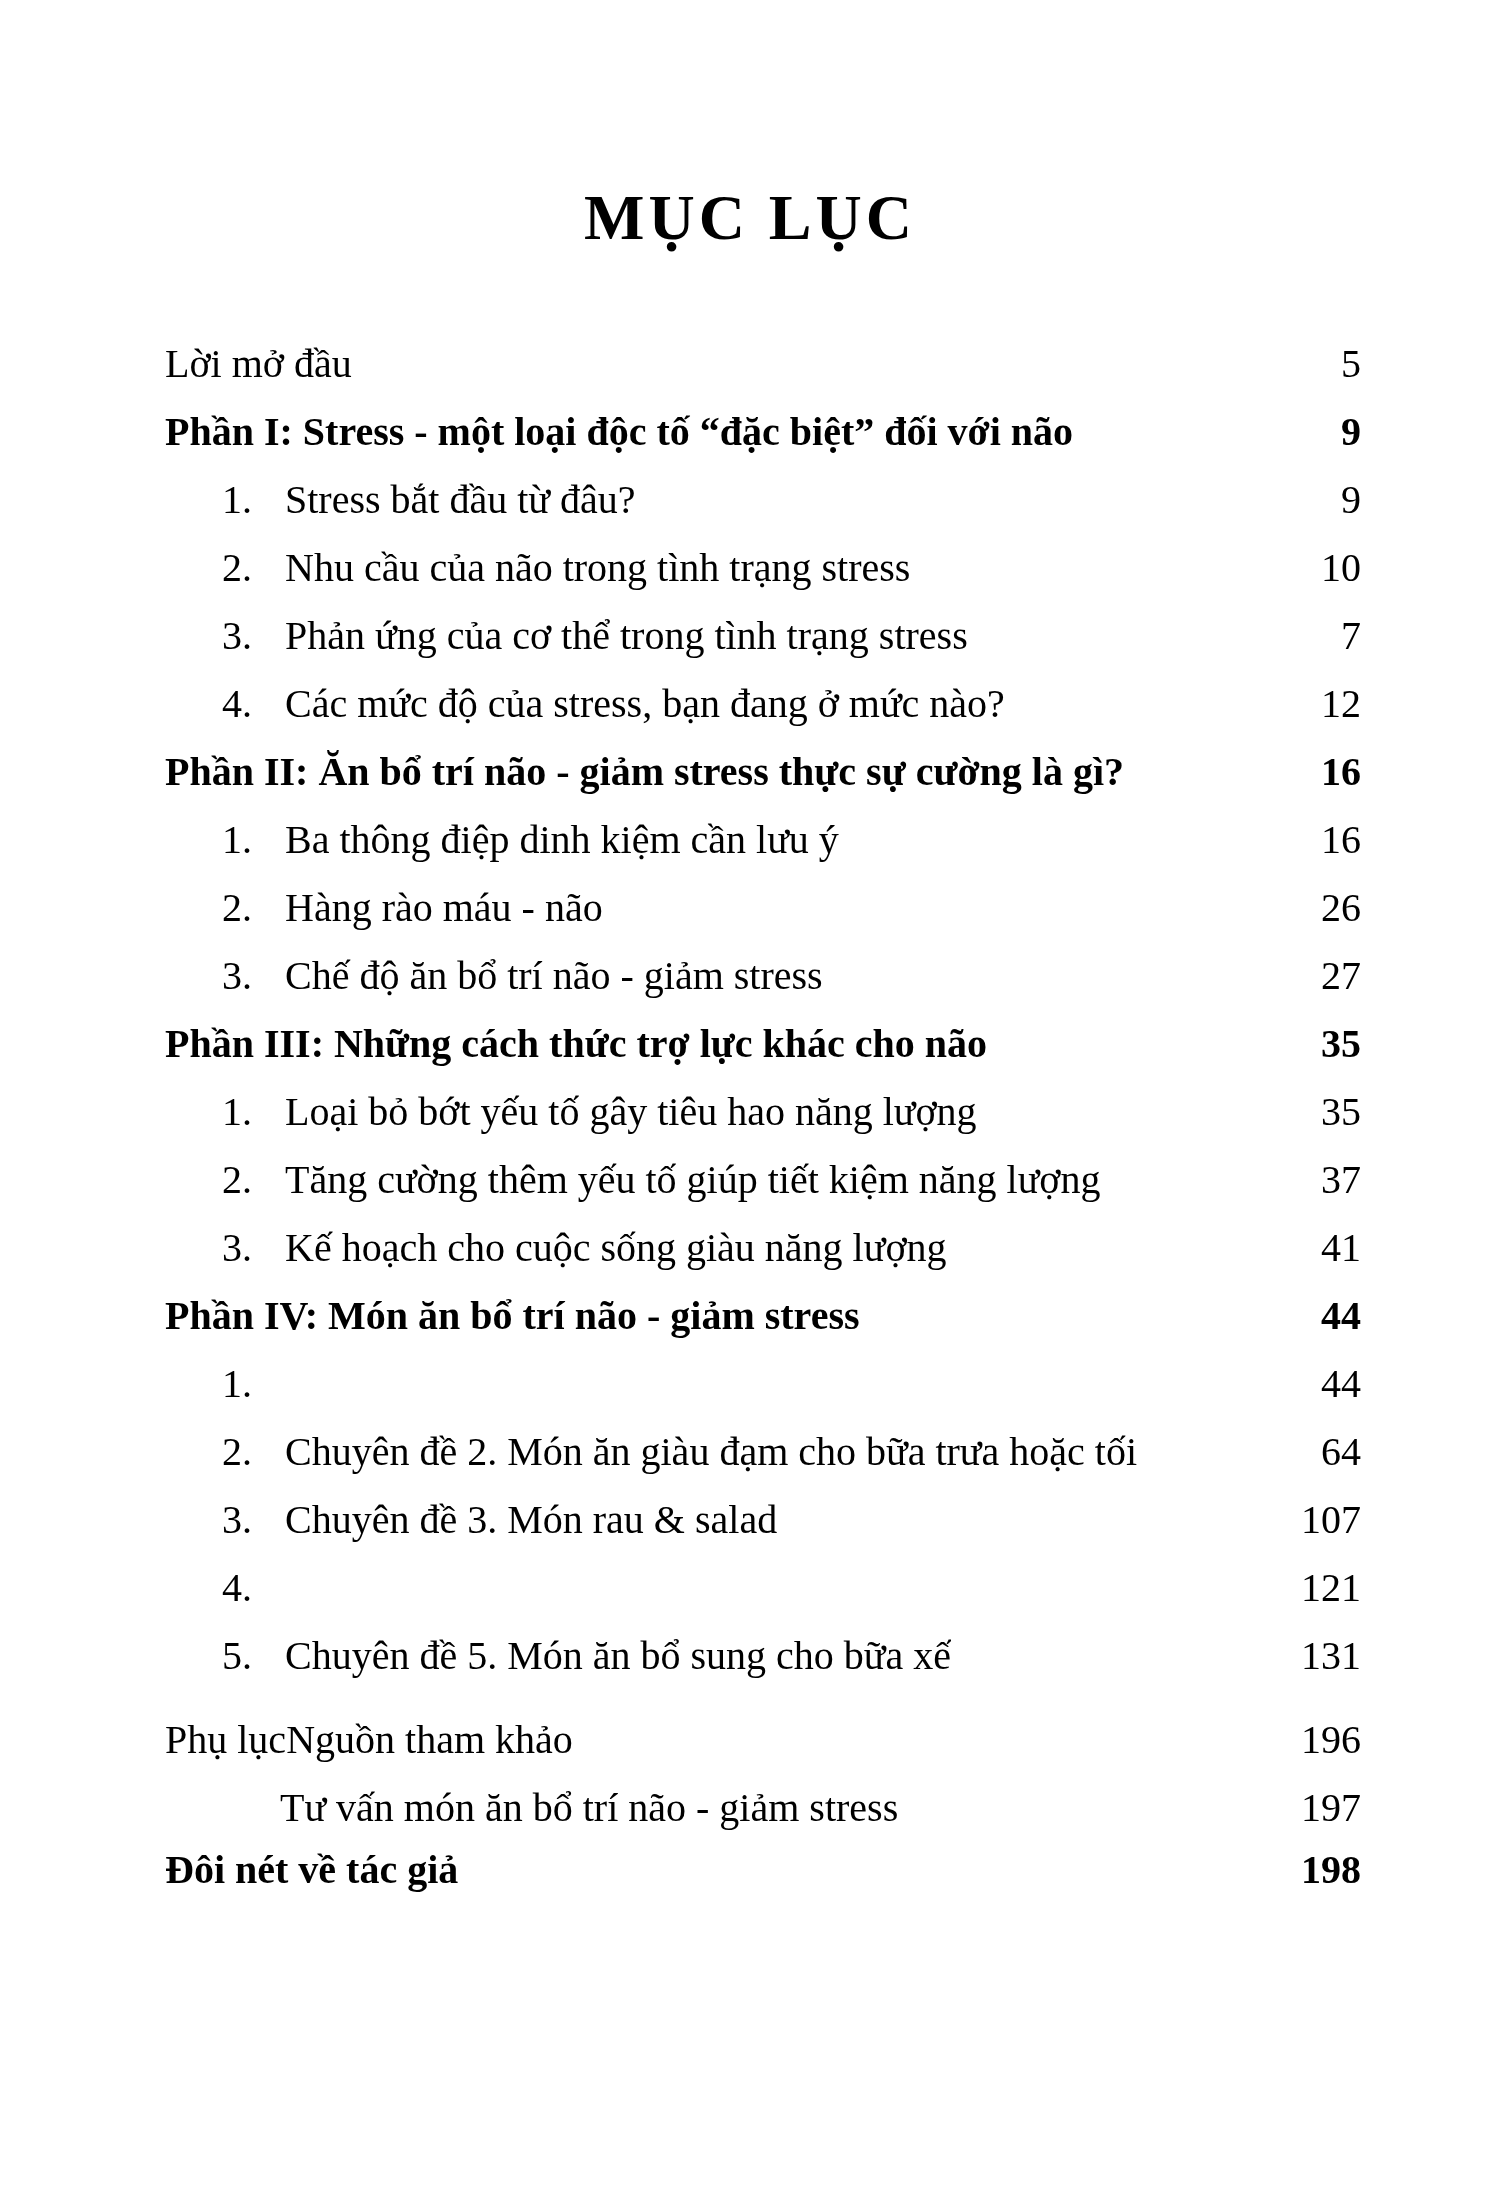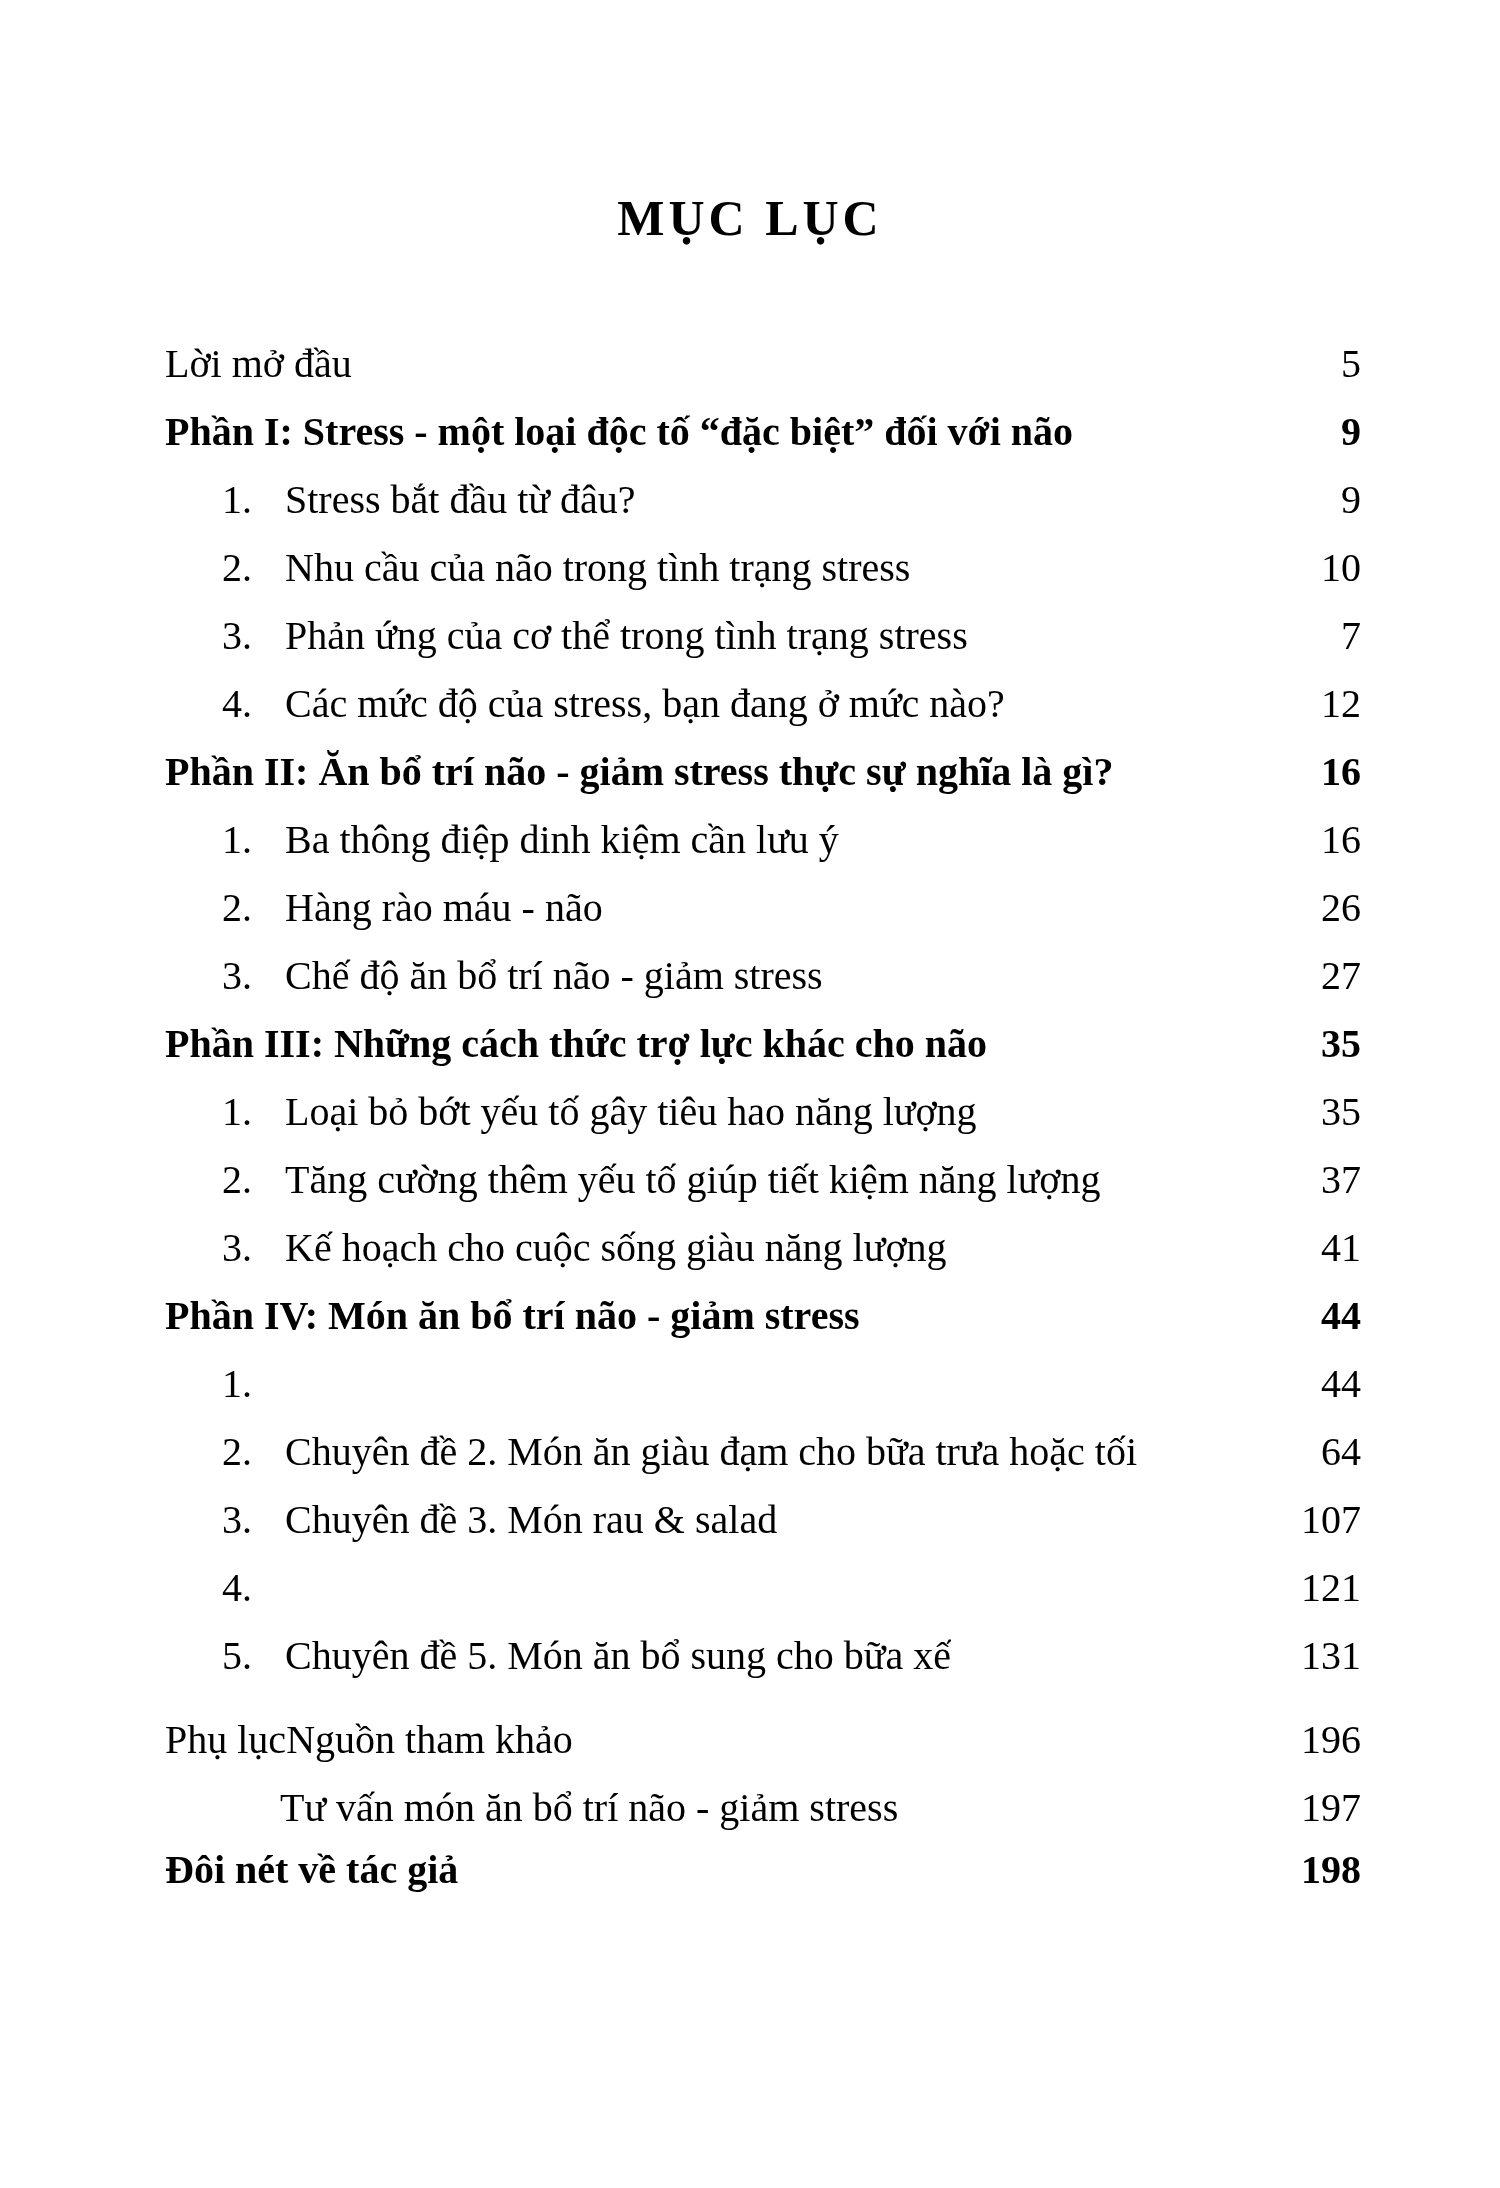--- a/index.html
+++ b/index.html
@@ -13,21 +13,21 @@
     height: 2188px;
     background: #ffffff;
     color: #000000;
     font-family: "Liberation Serif", "DejaVu Serif", serif;
     overflow: hidden;
   }
   .title {
     margin: 0;
     padding-top: 185px;
     text-align: center;
-    font-size: 50px;
+    font-size: 64px;
     line-height: 66px;
     font-weight: bold;
     letter-spacing: 4px;
   }
   .toc {
     position: absolute;
     left: 165px;
     top: 340px;
     width: 1196px;
   }
@@ -95,21 +95,21 @@
         <span class="num">3.</span>
         <span class="text">Phản ứng của cơ thể trong tình trạng stress</span>
         <span class="pageno">7</span>
       </div>
       <div class="row item">
         <span class="num">4.</span>
         <span class="text">Các mức độ của stress, bạn đang ở mức nào?</span>
         <span class="pageno">12</span>
       </div>
       <div class="row section">
-        <span class="text">Phần II: Ăn bổ trí não - giảm stress thực sự nghĩa là gì?</span>
+        <span class="text">Phần II: Ăn bổ trí não - giảm stress thực sự cường là gì?</span>
         <span class="pageno">16</span>
       </div>
       <div class="row item">
         <span class="num">1.</span>
         <span class="text">Ba thông điệp dinh kiệm cần lưu ý</span>
         <span class="pageno">16</span>
       </div>
       <div class="row item">
         <span class="num">2.</span>
         <span class="text">Hàng rào máu - não</span>

